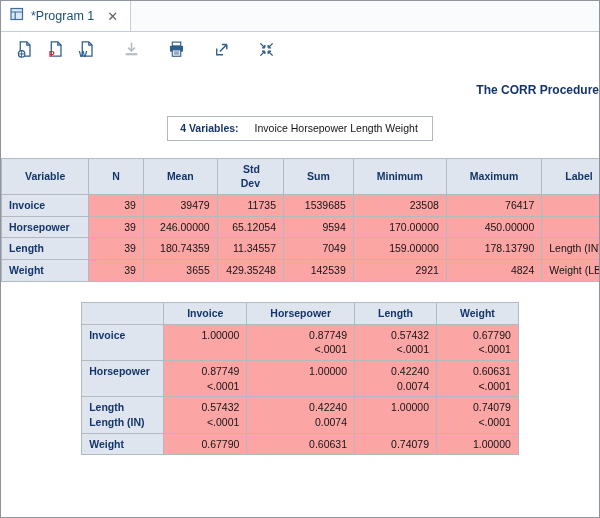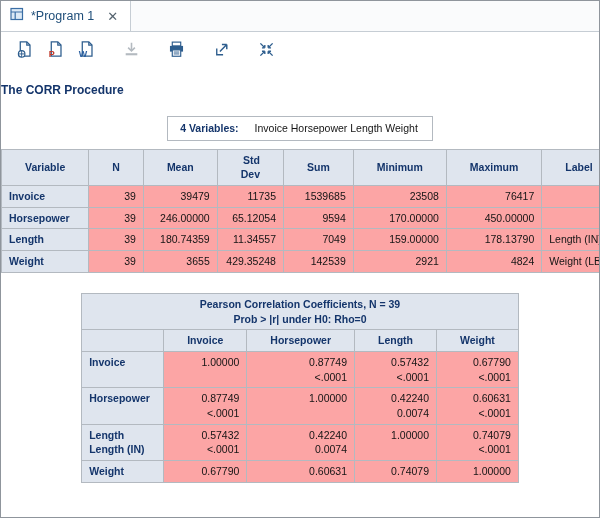--- a/index.html
+++ b/index.html
@@ -61,27 +61,27 @@
   .tool-btn {
     width: 26px; height: 26px; margin-right: 5px;
     display: flex; align-items: center; justify-content: center;
     border-radius: 3px; cursor: pointer;
   }
   .tool-gap { width: 14px; }
 
   
   .content { flex: 1; background: #fff; overflow: auto; padding-top: 13px; }
   .proc-title {
-    text-align: left; font-weight: bold; font-size: 12px;
+    text-align: right; font-weight: bold; font-size: 12px;
     color: #14356b; margin-bottom: 19px;
   }
 
   table { border-collapse: collapse; font-size: 10.5px; line-height: 1.4; }
 
-  .vars-table { margin: 0 auto 8px auto; border: 1px solid #b3b9c0; }
+  .vars-table { margin: 0 auto 17px auto; border: 1px solid #b3b9c0; }
   .vars-table th {
     font-weight: bold; color: #14356b; background: #fff;
     padding: 4px 8px 4px 12px; text-align: right; white-space: nowrap;
   }
   .vars-table td {
     color: #141414; padding: 4px 14px 4px 8px; white-space: nowrap;
   }
 
   .sas-table { margin: 0 auto 20px auto; }
   .sas-table th, .sas-table td { border: 1px solid #b3b9c0; }
@@ -276,26 +276,20 @@
     <table class="sas-table">
       <colgroup>
         <col style="width:82px">
           <col style="width:60px">
           <col style="width:78px">
           <col style="width:58px">
           <col style="width:56px">
       </colgroup>
       <thead>
         <tr>
-          <th class="ttl" colspan="5">
-            <div>Pearson Correlation Coefficients, N = 39</div>
-            <div>Prob &gt; |r| under H0: Rho=0</div>
-          </th>
-        </tr>
-        <tr>
           <th class="col"></th>
           <th class="col c">Invoice</th>
           <th class="col c">Horsepower</th>
           <th class="col c">Length</th>
           <th class="col c">Weight</th>
         </tr>
       </thead>
       <tbody>
         <tr>
           <th class="rowh">

